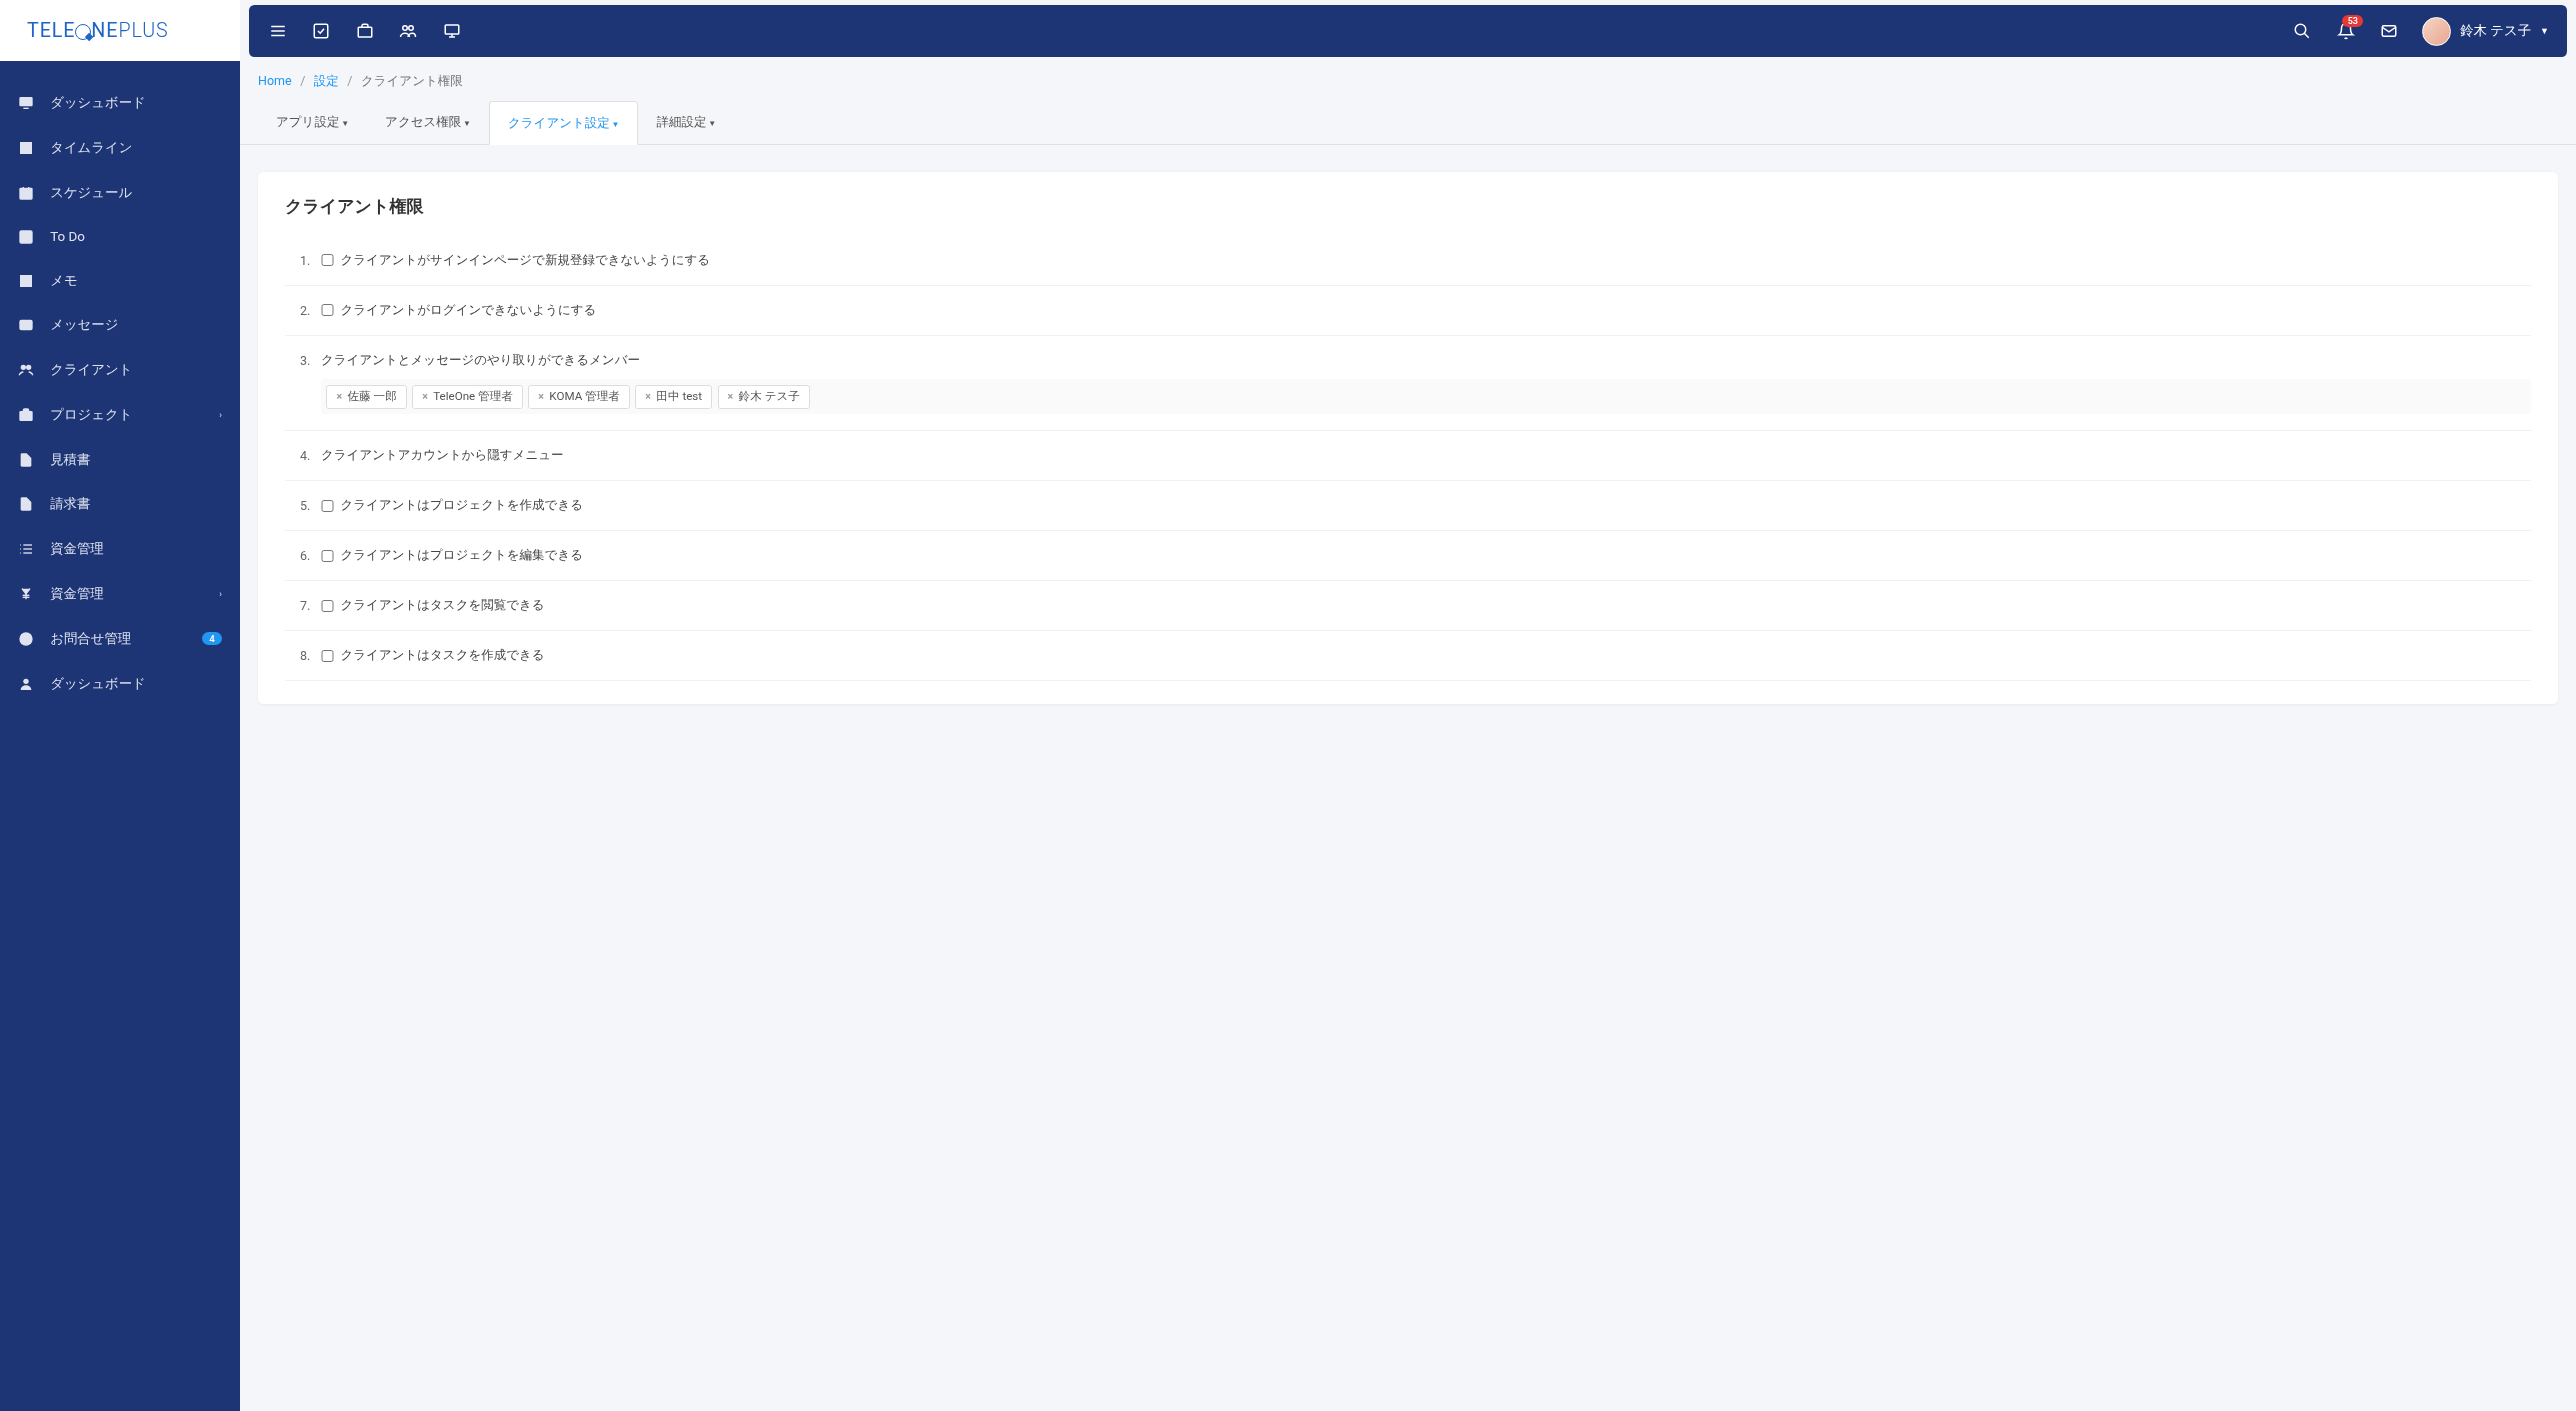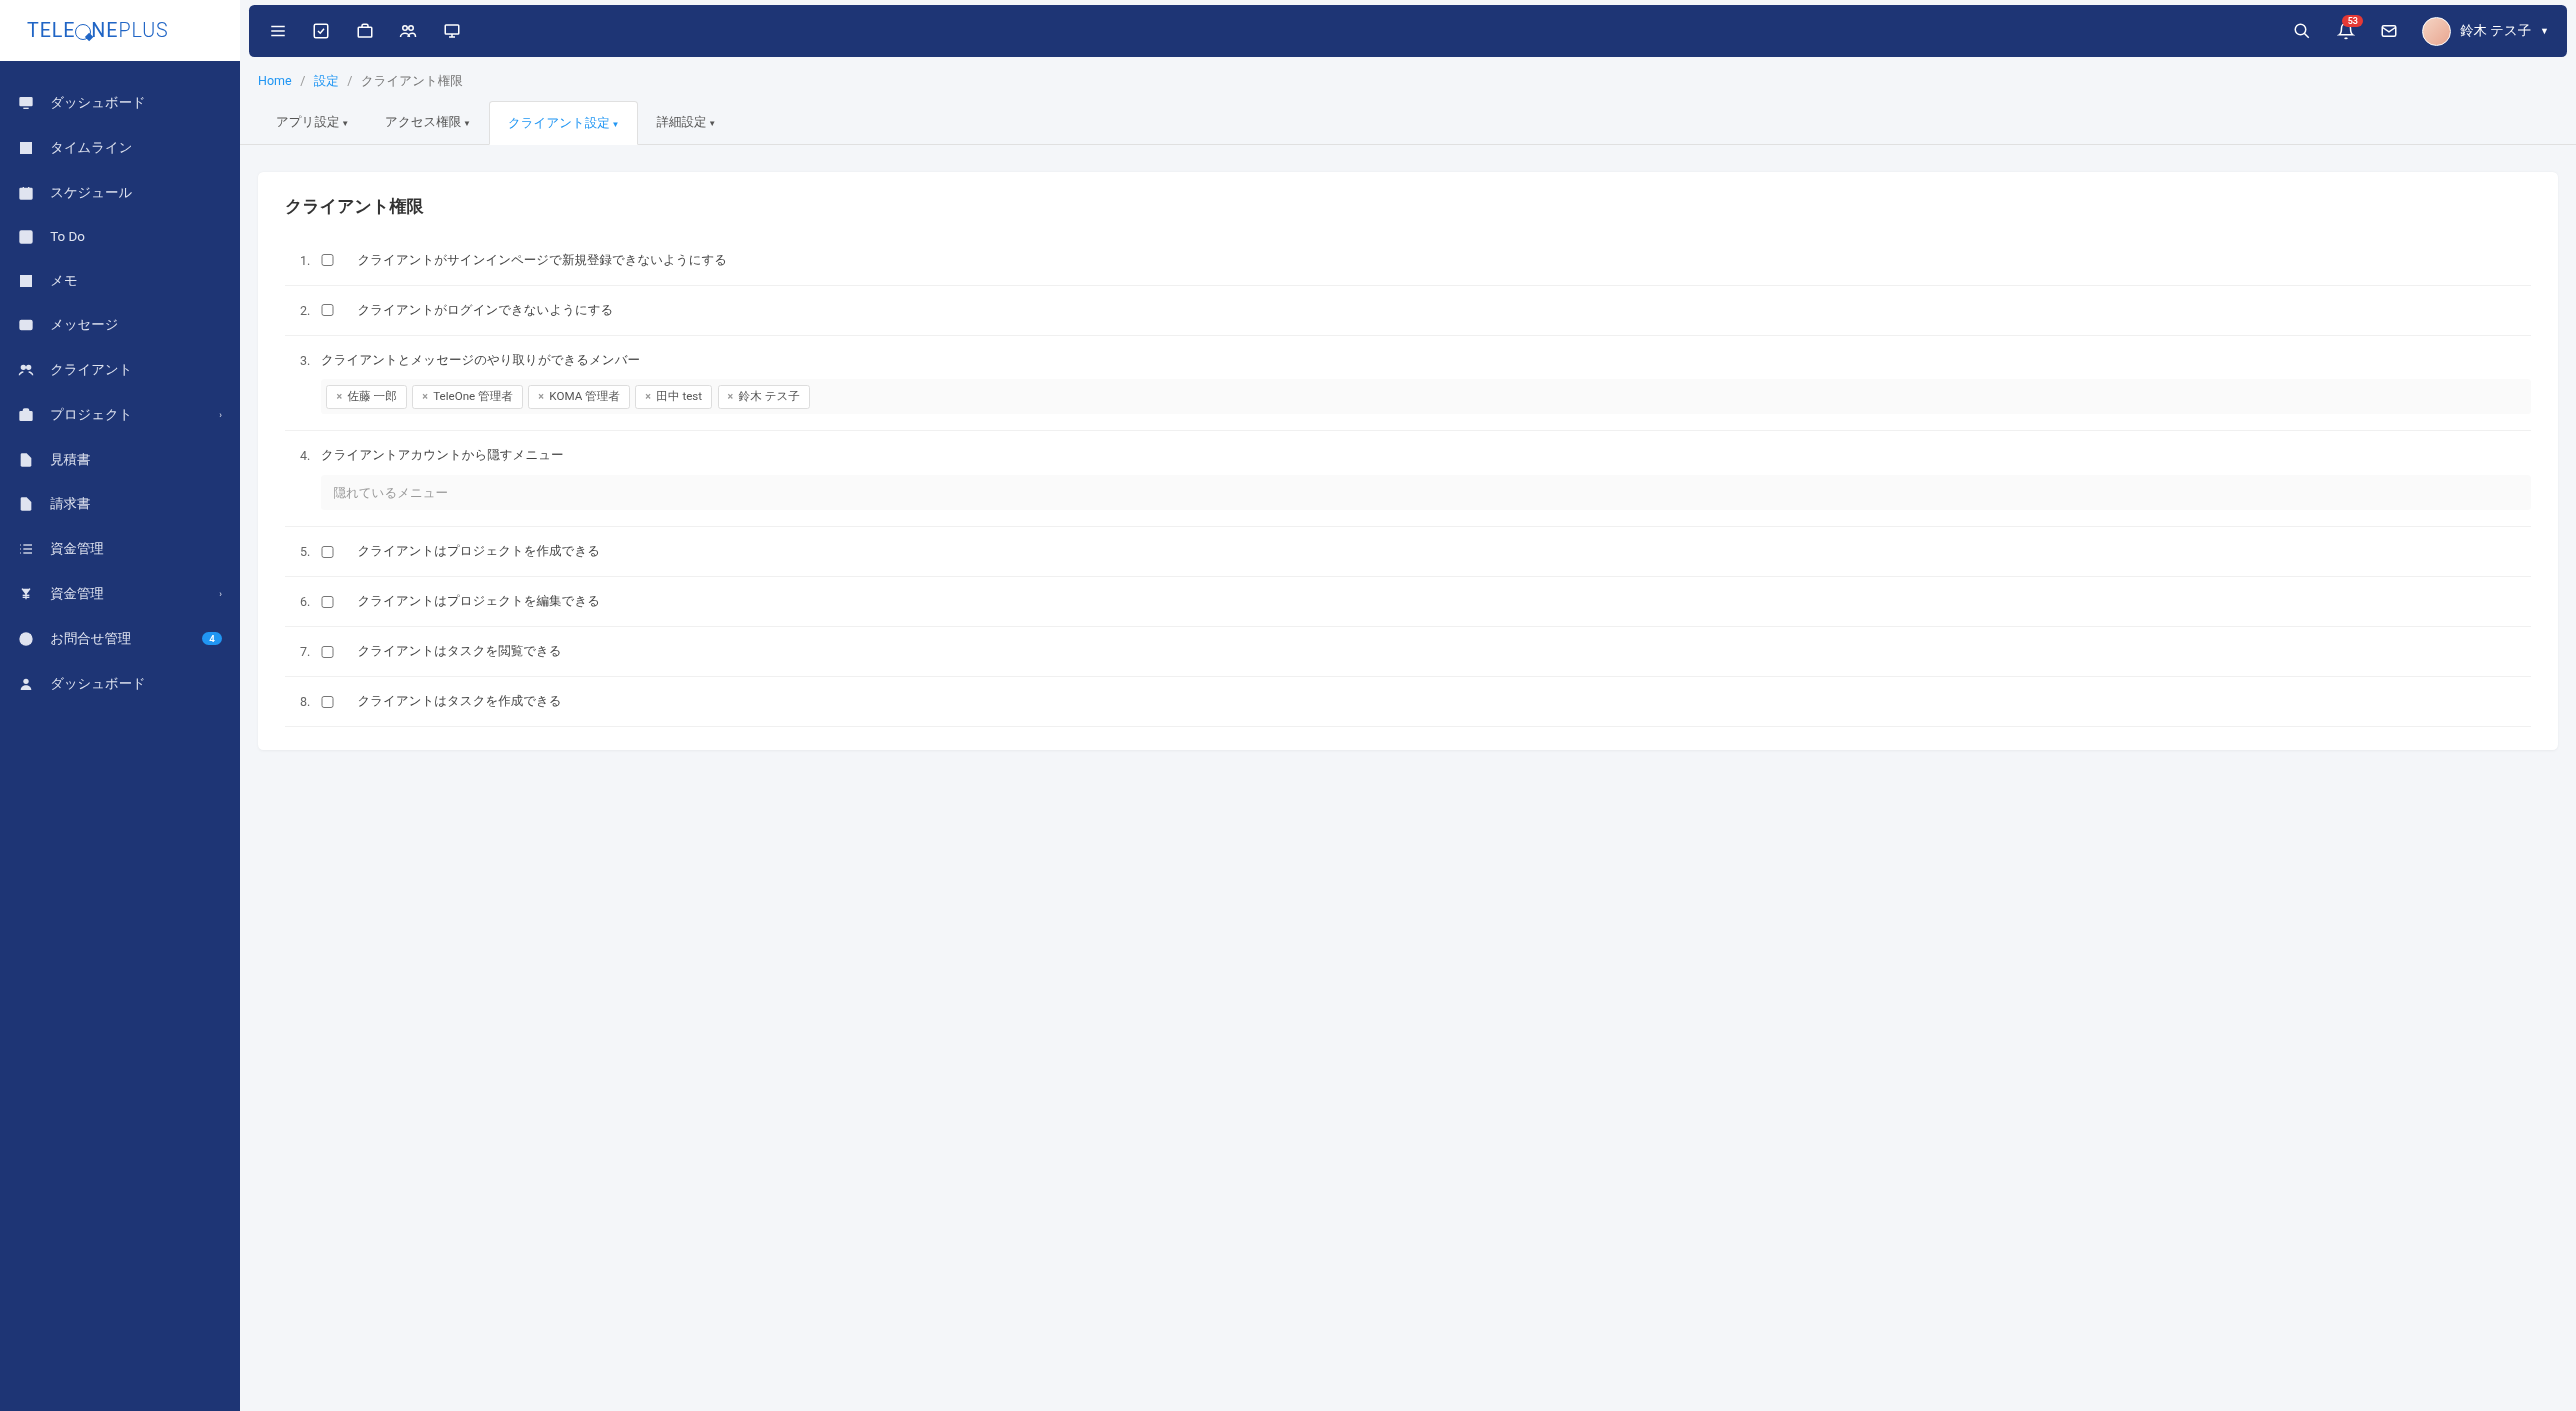--- a/index.html
+++ b/index.html
@@ -49,21 +49,21 @@
     .tab-caret { font-size: 8px; margin-left: 1.8px; }
     
     
     .content-wrap { flex: 1; overflow-y: auto; padding: 27px 18px; }
     .card { background: #fff; border-radius: 5.4px; padding: 22.4px 27px; box-shadow: 0 0.9px 2.7px rgba(0,0,0,0.05); }
     .card-title { font-size: 17px; font-weight: 600; color: #333; margin-bottom: 18px; }
     
     .setting-row { display: flex; padding: 16px 0; border-bottom: 0.9px solid #f0f0f0; align-items: flex-start; }
     .setting-num { width: 36px; color: #666; font-size: 12.5px; padding-top: 0.9px; text-align: right; padding-right: 10.7px;}
     .setting-body { flex: 1; }
-    .setting-line { display: flex; align-items: center; gap: 24px; }
+    .setting-line { display: flex; align-items: center; gap: 7px; }
     .setting-check { width: 12.5px; height: 12.5px; cursor: pointer; }
     .setting-label { color: #444; font-size: 12.5px; }
     
     .tags-row { display: flex; flex-wrap: wrap; gap: 5.4px; margin-top: 10.7px; background: #fafafa; padding: 5.4px; border-radius: 3.6px; }
     .tag { background: #fff; border: 0.9px solid #ddd; border-radius: 2.7px; padding: 3.6px 9px; font-size: 11.6px; color: #555; display: flex; align-items: center; gap: 5.4px; }
     .tag-x { color: #999; cursor: pointer; font-size: 10.7px; font-weight: bold; }
     
     .hidden-menu-input { margin-top: 10.7px; background: #fafafa; border: none; padding: 10.7px 12.5px; width: 100%; font-size: 12.5px; color: #999; border-radius: 3.6px; }
     .hidden-menu-input::placeholder { color: #999; }
   </style>
@@ -364,21 +364,21 @@
                     <span class="tag-x">×</span>
                     <span>鈴木 テス子</span>
                   </span>
                 </div>
               </div>
             </div>
             <div class="setting-row">
               <div class="setting-num">4.</div>
               <div class="setting-body"><div class="setting-line">
                   <span class="setting-label">クライアントアカウントから隠すメニュー</span>
-                </div><input class="hidden-menu-input" placeholder="隠れているメニュー" style=""></div>
+                </div></div>
             </div>
             <div class="setting-row">
               <div class="setting-num">5.</div>
               <div class="setting-body">
                 <div class="setting-line">
                   <input type="checkbox" class="setting-check" style="">
                   <span class="setting-label">クライアントはプロジェクトを作成できる</span>
                 </div>
               </div>
             </div>

